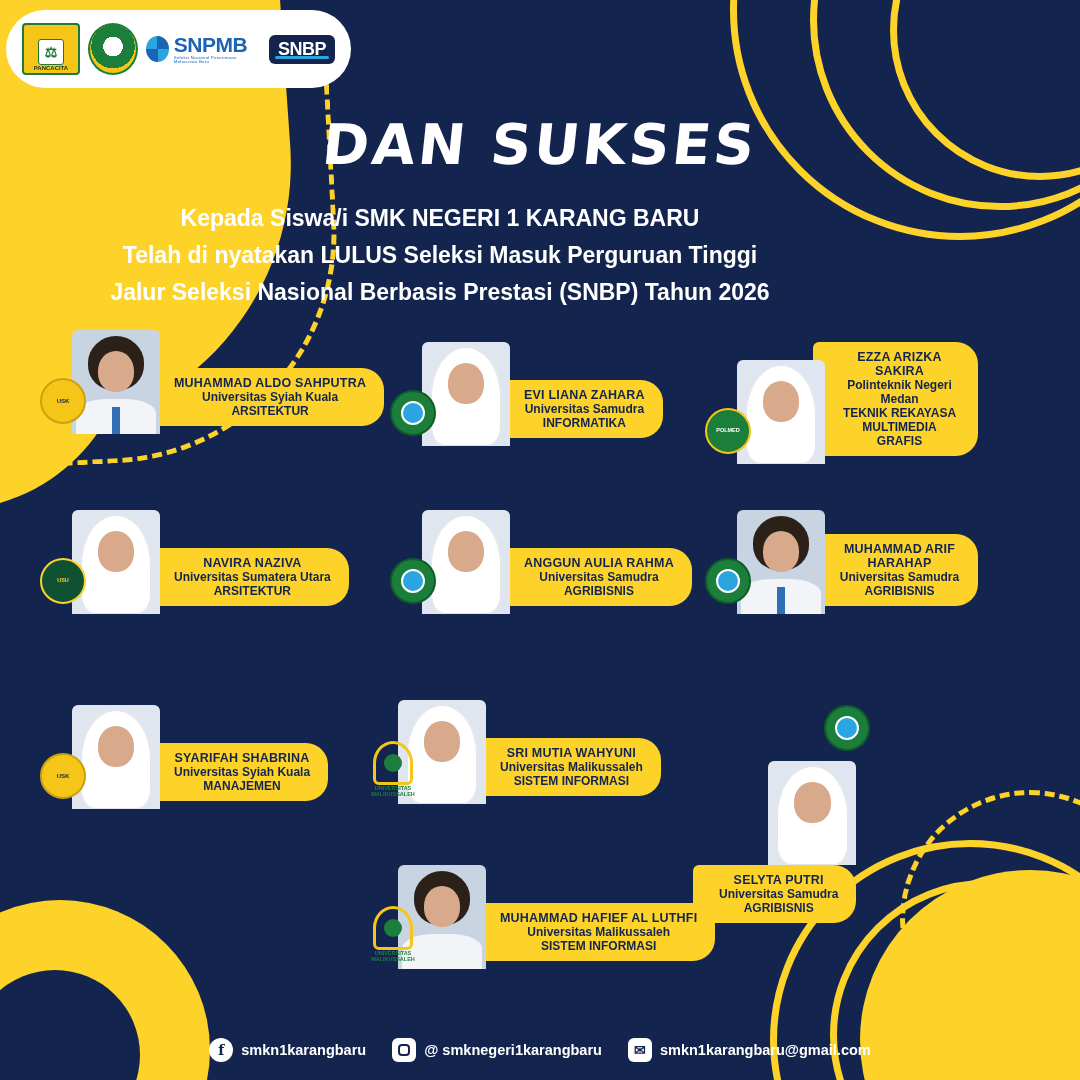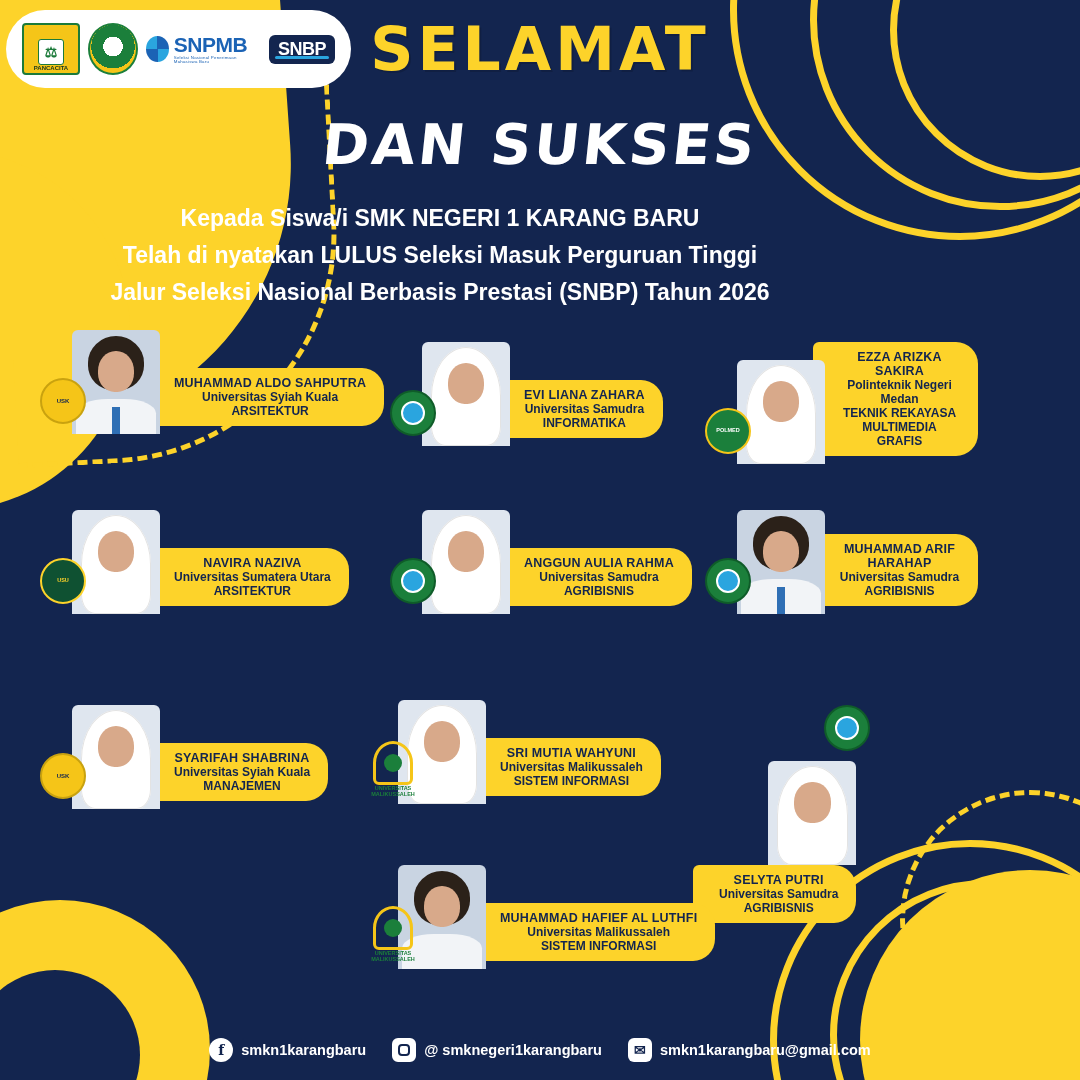--- a/index.html
+++ b/index.html
@@ -296,21 +296,20 @@
     <div class="logo-snpmb">
       <div class="mark"></div>
       <div class="txt">
         <span class="big">SNPMB</span>
         <span class="small">Seleksi Nasional Penerimaan Mahasiswa Baru</span>
       </div>
     </div>
     <div class="logo-snbp">SNBP</div>
   </div>
 
-  <div class="title-1">SELAMAT</div>
   <div class="title-2">DAN SUKSES</div>
   <div class="subtitle">
     <div>Kepada Siswa/i SMK NEGERI 1 KARANG BARU</div>
     <div>Telah di nyatakan LULUS Seleksi Masuk Perguruan Tinggi</div>
     <div>Jalur Seleksi Nasional Berbasis Prestasi (SNBP) Tahun 2026</div>
   </div>
 
   <div class="grid">
 
     <div class="card" style="left:40px; top:0px;">

